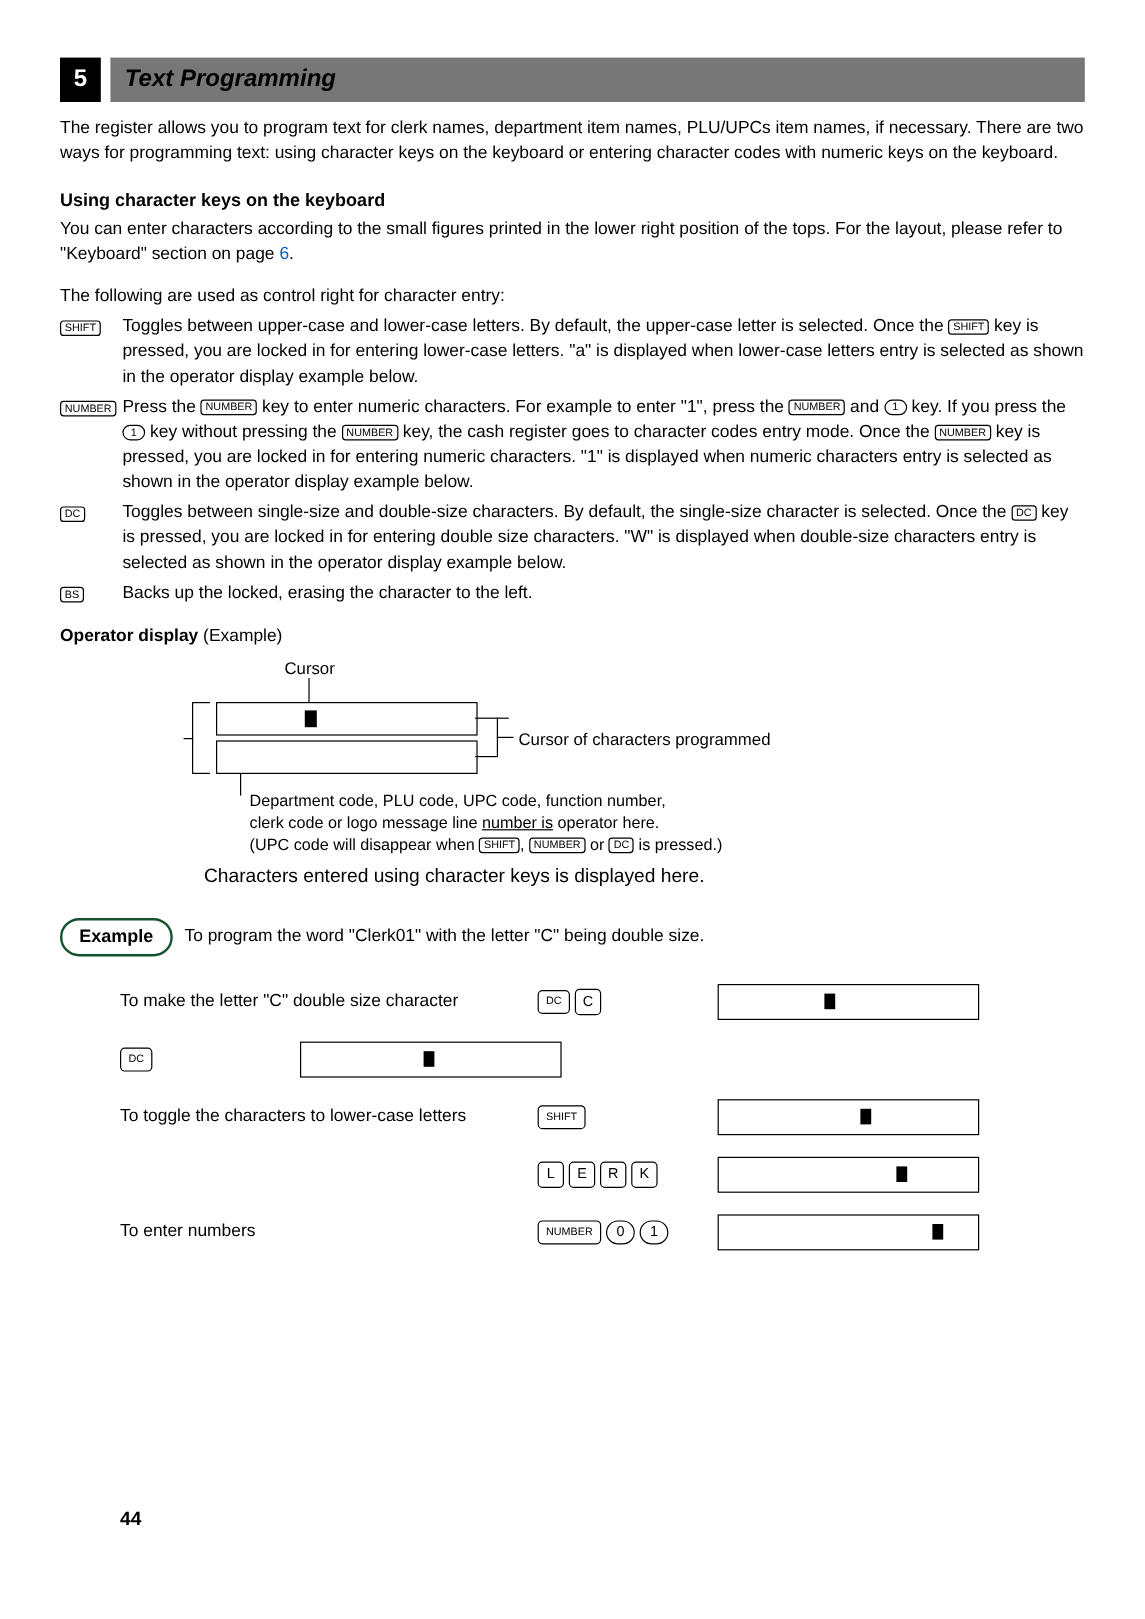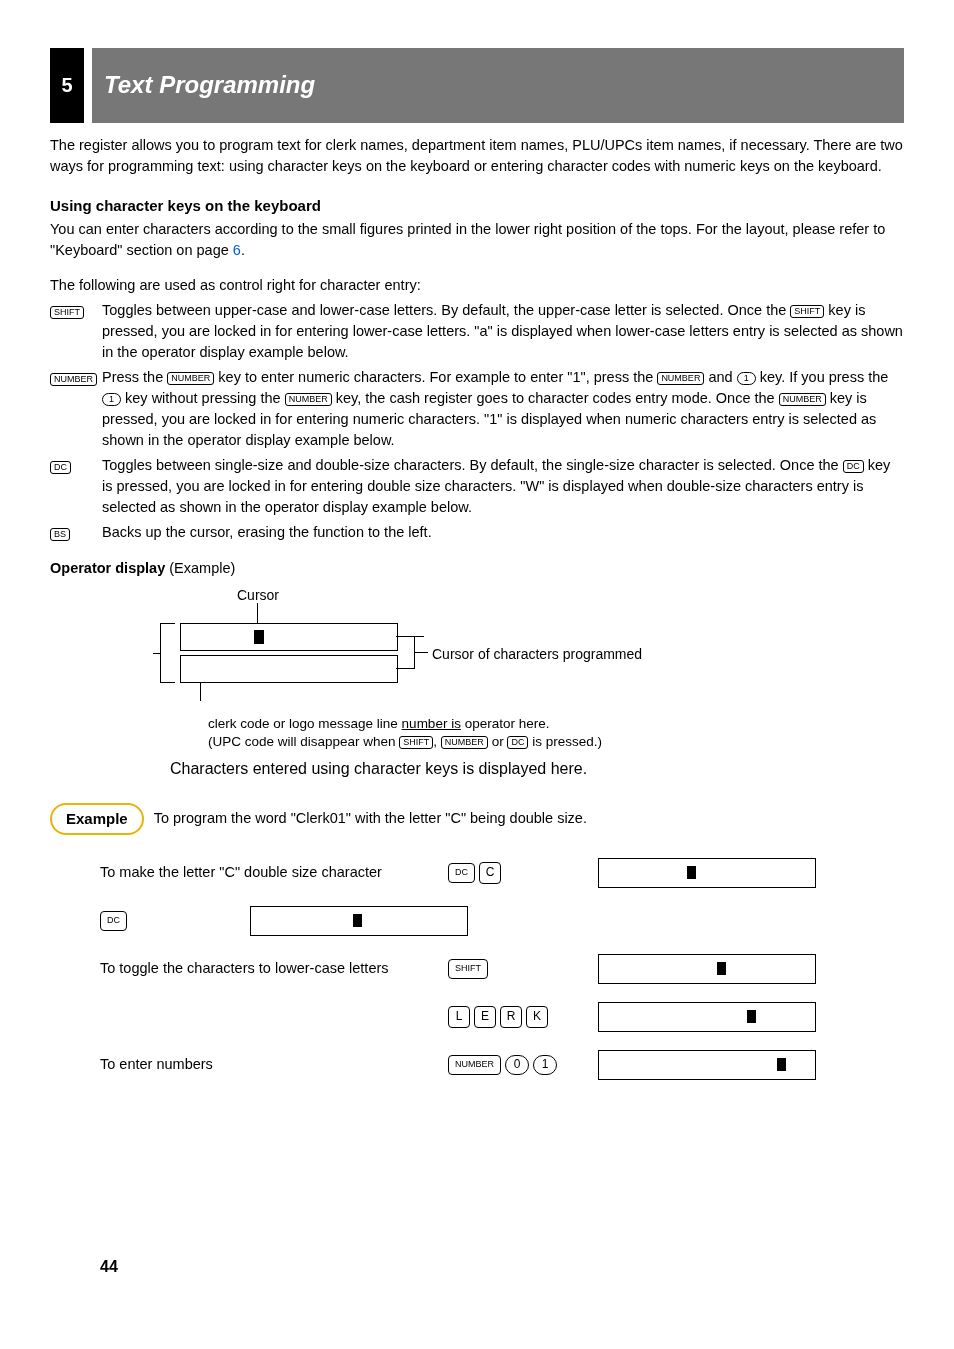--- a/index.html
+++ b/index.html
@@ -23,25 +23,25 @@
     font-weight: bold;
     font-size: 20px;
     width: 34px;
     display: flex;
     align-items: center;
     justify-content: center;
     margin-right: 8px;
   }
   .section-title-bar {
     background: #777;
-    color: #ffffff;
-    font-weight: bold;
-    font-size: 24px;
+    color: #000000;
+    font-weight: bold;
+    font-size: 20px;
     font-style: italic;
-    padding: 20px 12px;
+    padding: 4px 12px;
     flex: 1;
     display: flex;
     align-items: center;
   }
   .para {
     margin: 0 0 10px 0;
   }
   .subhead {
     font-weight: bold;
     margin-top: 18px;
@@ -202,21 +202,21 @@
     line-height: 1.35;
   }
   .caption-bottom {
     position: absolute;
     left: 40px;
     top: 172px;
     font-size: 16px;
   }
   .example-pill {
     display: inline-block;
-    border: 2px solid #eab308;
+    border: 2px solid #14532d;
     border-radius: 16px;
     padding: 3px 14px;
     font-weight: bold;
     font-size: 15px;
     margin-right: 10px;
   }
   .example-row {
     margin-top: 28px;
     margin-bottom: 22px;
     display: flex;
@@ -330,21 +330,21 @@
 
   <div class="key-row">
     <div class="key-col"><span class="key">DC</span></div>
     <div class="key-desc">
       <span>Toggles between single-size and double-size characters.  By default, the single-size character is selected.  Once the </span><span class="key">DC</span><span> key is pressed, you are locked in for entering double size characters.  "W"  is displayed when double-size characters entry is selected as shown in the operator display example below.</span>
     </div>
   </div>
 
   <div class="key-row">
     <div class="key-col"><span class="key">BS</span></div>
-    <div class="key-desc">Backs up the cursor, erasing the function to the left.</div>
+    <div class="key-desc">Backs up the locked, erasing the character to the left.</div>
   </div>
 
 </div>
 
 <div class="op-display-label">
   <span class="bold">Operator display</span><span> (Example)</span>
 </div>
 
 <div class="diagram-area">
   <div class="cursor-label">Cursor</div>
@@ -354,21 +354,21 @@
     <div class="cursor-block"></div>
   </div>
   <div class="disp-box bot"></div>
   <div class="brace-line"></div>
   <div class="brace-line2"></div>
   <div class="brace-v"></div>
   <div class="brace-out"></div>
   <div class="diag-label-1">Cursor of characters programmed</div>
   <div class="lower-vline"></div>
   <div class="diag-text-block">
-    <br>
+    <span>Department code, PLU code, UPC code, function number,</span><br>
     <span>clerk code or logo message line </span><span class="underline-dept">number is</span><span> operator here.</span><br>
     <span>(UPC code will disappear when </span><span class="key">SHIFT</span><span>, </span><span class="key">NUMBER</span><span> or </span><span class="key">DC</span><span> is pressed.)</span>
   </div>
   <div class="caption-bottom">Characters entered using character keys is displayed here.</div>
 </div>
 
 <div class="example-row">
   <span class="example-pill">Example</span>
   <span>To program the word "Clerk01" with the letter "C" being double size.</span>
 </div>

